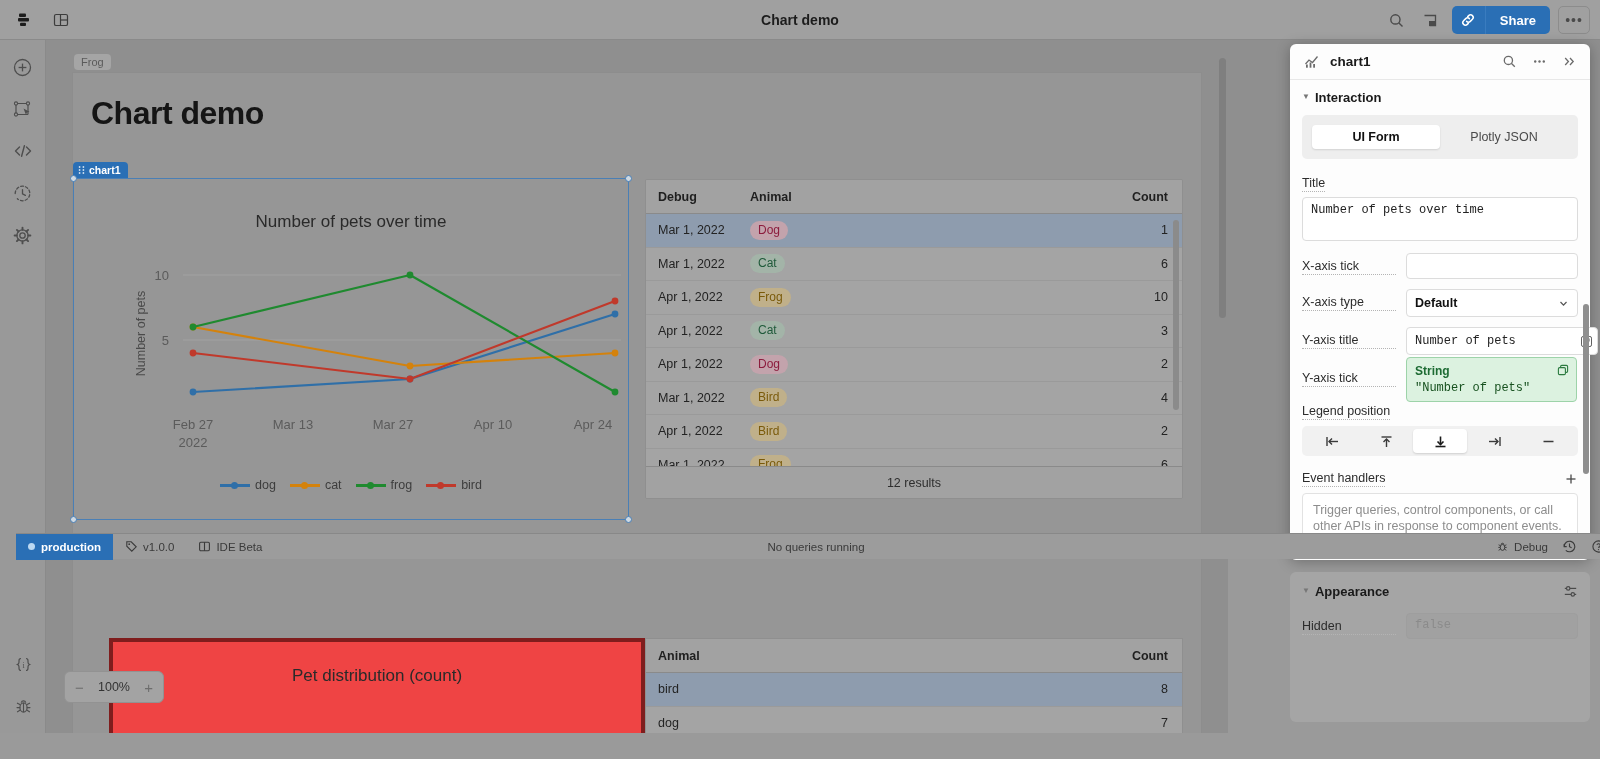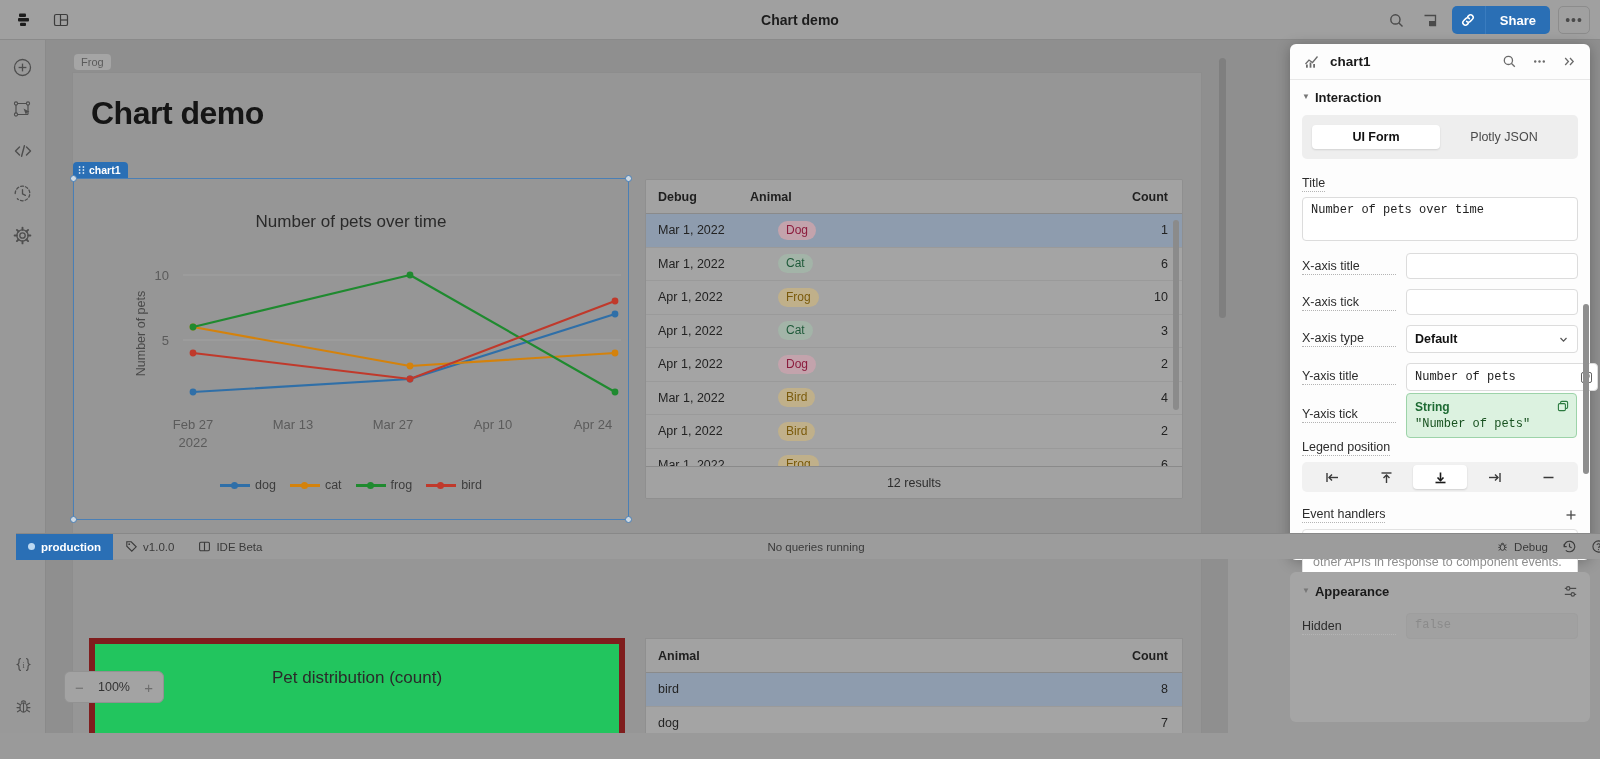--- a/index.html
+++ b/index.html
@@ -132,21 +132,21 @@
     background: #a4a4a4; border: 1px solid #8f8f8f; border-radius: 2px;
     overflow: hidden;
   }
   .tbl-head {
     display:flex; height: 34px; align-items:center;
     border-bottom:1px solid #8a8a8a; font-size:12.5px; font-weight:bold; color:#1f1f1f;
     background:#a2a2a2;
   }
   .tbl-row {
     display:flex; height: 33.5px; align-items:center;
-    border-bottom:1px solid #9a9a9a; font-size:12.5px; color:#232323;gap:28px;
+    border-bottom:1px solid #9a9a9a; font-size:12.5px; color:#232323;
   }
   .tbl-row.sel { background:#8e9cae; }
   .c-date { width: 104px; padding-left: 12px; }
   .c-animal { flex: 1; }
   .c-count { width: 110px; text-align:right; padding-right: 14px; }
   .pill {
     display:inline-block; padding: 2px 8px; border-radius: 10px;
     font-size: 12px; line-height: 15px;
   }
   .pill-dog { background:#c3a3ac; color:#8c1c3d; }
@@ -159,22 +159,22 @@
     display:flex; align-items:center; justify-content:center;
     font-size:12.5px; color:#2e2e2e;text-align:right;
   }
   .tbl-scroll {
     position:absolute; right:3px; top:40px; width:6px; height:190px;
     background:#8b8b8b; border-radius:3px;
   }
 
   
   .widget-chart2 {
-    position:absolute; top: 565px; left: 16px; width: 536px; height: 120px;
-    background: #22c55e; border:6px solid #7f1d1d;
+    position:absolute; top: 565px; left: 36px; width: 536px; height: 120px;
+    background: #ef4444; border:4px solid #7f1d1d;
   }
   .chart2-title { text-align:center; font-size:17px; color:#2a2a2a; padding-top:24px; }
   .widget-table2 {
     position:absolute; top: 565px; left: 572px; width: 538px; height: 120px;
     background:#a4a4a4; border:1px solid #8f8f8f; overflow:hidden;
   }
 
   
   .zoom-ctl {
     position:absolute; left: 18px; bottom: 30px; width: 100px; height: 32px;
@@ -621,24 +621,20 @@
       <div class="segmented">
         <div class="seg active">UI Form</div>
         <div class="seg">Plotly JSON</div>
       </div>
 
       <div class="title-block">
         <div class="field-label">Title</div>
         <div class="inp tall">Number of pets over time</div>
       </div>
 
-      <div class="row">
-        <div class="field-label">X-axis title</div>
-        <div class="inp"></div>
-      </div>
 
       <div class="row">
         <div class="field-label">X-axis tick</div>
         <div class="inp"></div>
       </div>
 
       <div class="row">
         <div class="field-label">X-axis type</div>
         <div class="sel-box">
           <span>Default</span>

